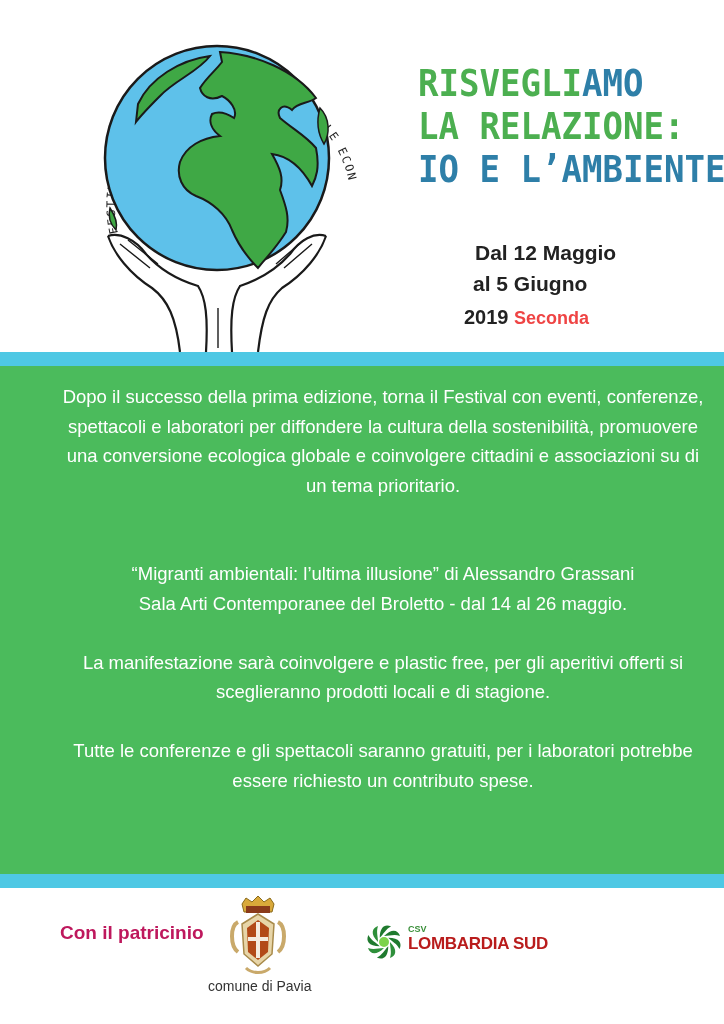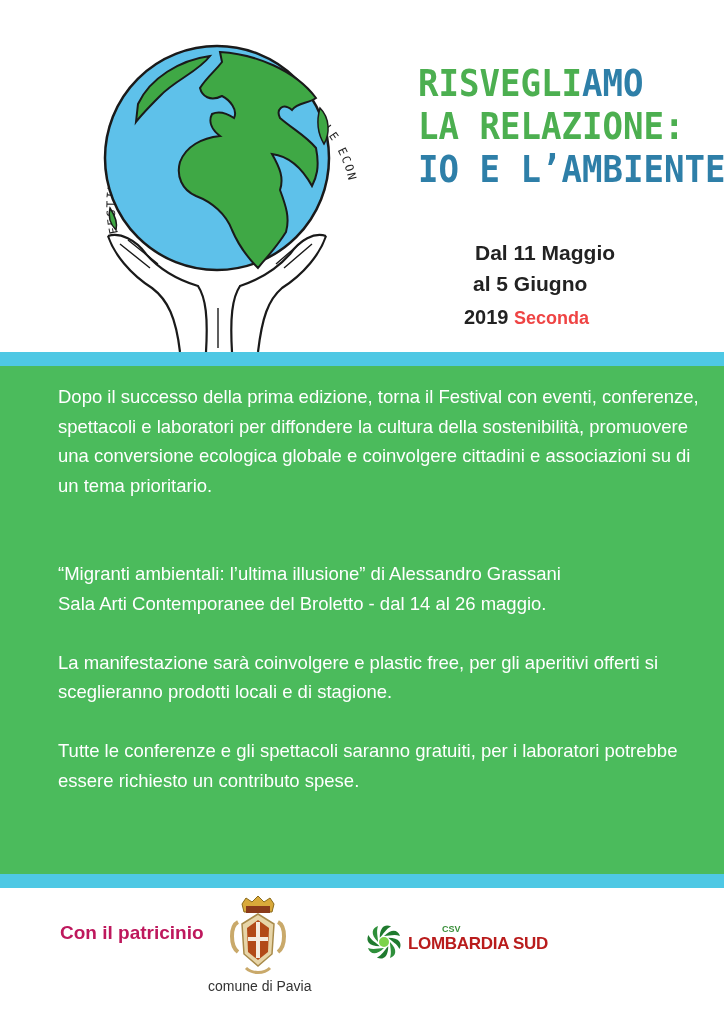--- a/index.html
+++ b/index.html
@@ -19,29 +19,29 @@
   .d2 { left:473px; top:272px;text-align:center; }
   .d3 { left:464px; top:306px; font-size:20px; }
   .d3 .ed { color:#ef4444; font-size:18px; }
   .d4 { left:464px; top:334px; font-size:18px; color:#2e7fa8;margin-top:16px; }
 
   .band { position:absolute; left:0; width:724px; height:14px; background:#4ec8e4; }
   .band-top { top:352px; }
   .band-bottom { top:874px; }
   .panel { position:absolute; left:0; top:366px; width:724px; height:508px; background:#4bbb5c; }
 
-  .body-text { position:absolute; left:58px; top:382px; width:650px; color:#ffffff; font-family:"Liberation Sans", sans-serif; font-size:18.5px; line-height:29.5px; }
+  .body-text { position:absolute; left:58px; top:382px; width:650px; color:#ffffff; font-family:"Liberation Sans", sans-serif; font-size:18.5px; line-height:29.5px;text-align:center; }
   .body-text p { margin-bottom:29.5px; }
   .body-text b { font-weight:normal; }
 
   .footer-label { position:absolute; left:60px; top:922px; font-size:19px; font-weight:bold; color:#be185d; }
   .crest { position:absolute; left:228px; top:896px; width:60px; height:82px; }
   .comune { position:absolute; left:208px; top:978px; font-size:14px; color:#333; }
   .csv-logo { position:absolute; left:362px; top:920px; width:190px; height:44px; }
-  .csv-small { position:absolute; left:408px; top:924px; font-size:9px; font-weight:bold; color:#3a8f3a;margin-left:34px; }
+  .csv-small { position:absolute; left:408px; top:924px; font-size:9px; font-weight:bold; color:#3a8f3a; }
   .csv-big { position:absolute; left:408px; top:934px; font-size:17px; font-weight:bold; color:#b91c1c; letter-spacing:-0.3px; }
 </style>
 </head>
 <body>
 
 <div class="logo-wrap">
   <svg viewBox="0 0 290 336">
     <defs>
       <path id="arcPath" d="M 38 215 A 118 118 0 1 1 268 160"></path>
     </defs>
@@ -65,21 +65,21 @@
     <path d="M 138 290 L 138 330" stroke="#1a1a1a" stroke-width="1.4"></path>
   </svg>
 </div>
 
 <div class="headline">
   <span class="line"><span class="green-txt">RISVEGLI</span><span class="blue-txt">AMO</span></span>
   <span class="line green-txt">LA RELAZIONE:</span>
   <span class="line blue-txt">IO E L’AMBIENTE</span>
 </div>
 
-<div class="dates d1">Dal 11 Maggio</div>
+<div class="dates d1">Dal 12 Maggio</div>
 <div class="dates d2">al 5 Giugno</div>
 <div class="dates d3"><span>2019</span> <span class="ed">Seconda</span></div>
 <div class="dates d4">edizione</div>
 
 <div class="band band-top"></div>
 <div class="panel"></div>
 <div class="band band-bottom"></div>
 
 <div class="body-text">
   <p>Dopo il successo della prima edizione, torna il Festival con eventi, conferenze, spettacoli e laboratori per diffondere la cultura della sostenibilità, promuovere una conversione ecologica globale e coinvolgere cittadini e associazioni su di un tema prioritario.</p>

